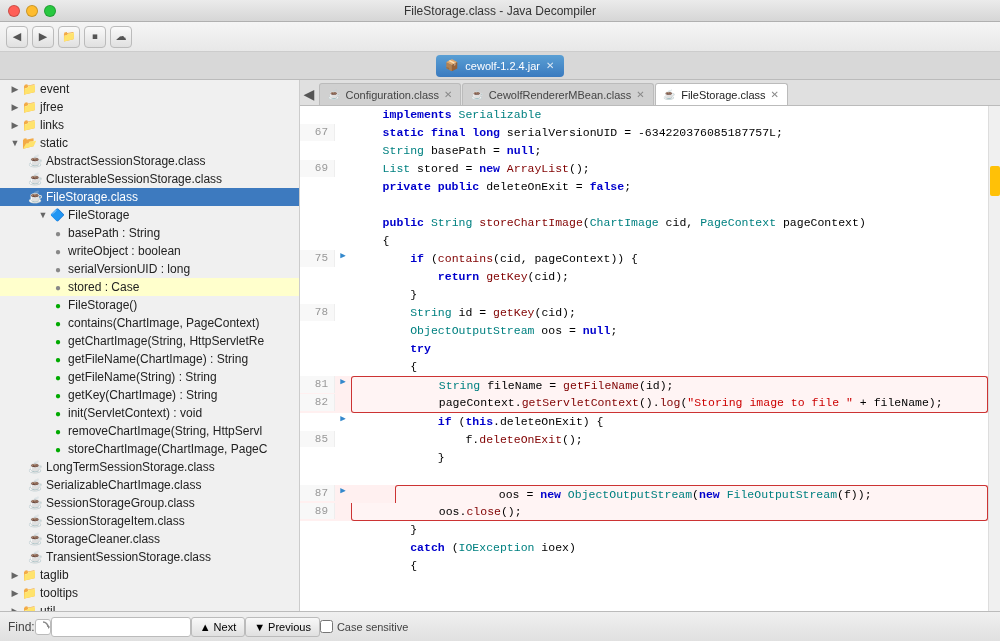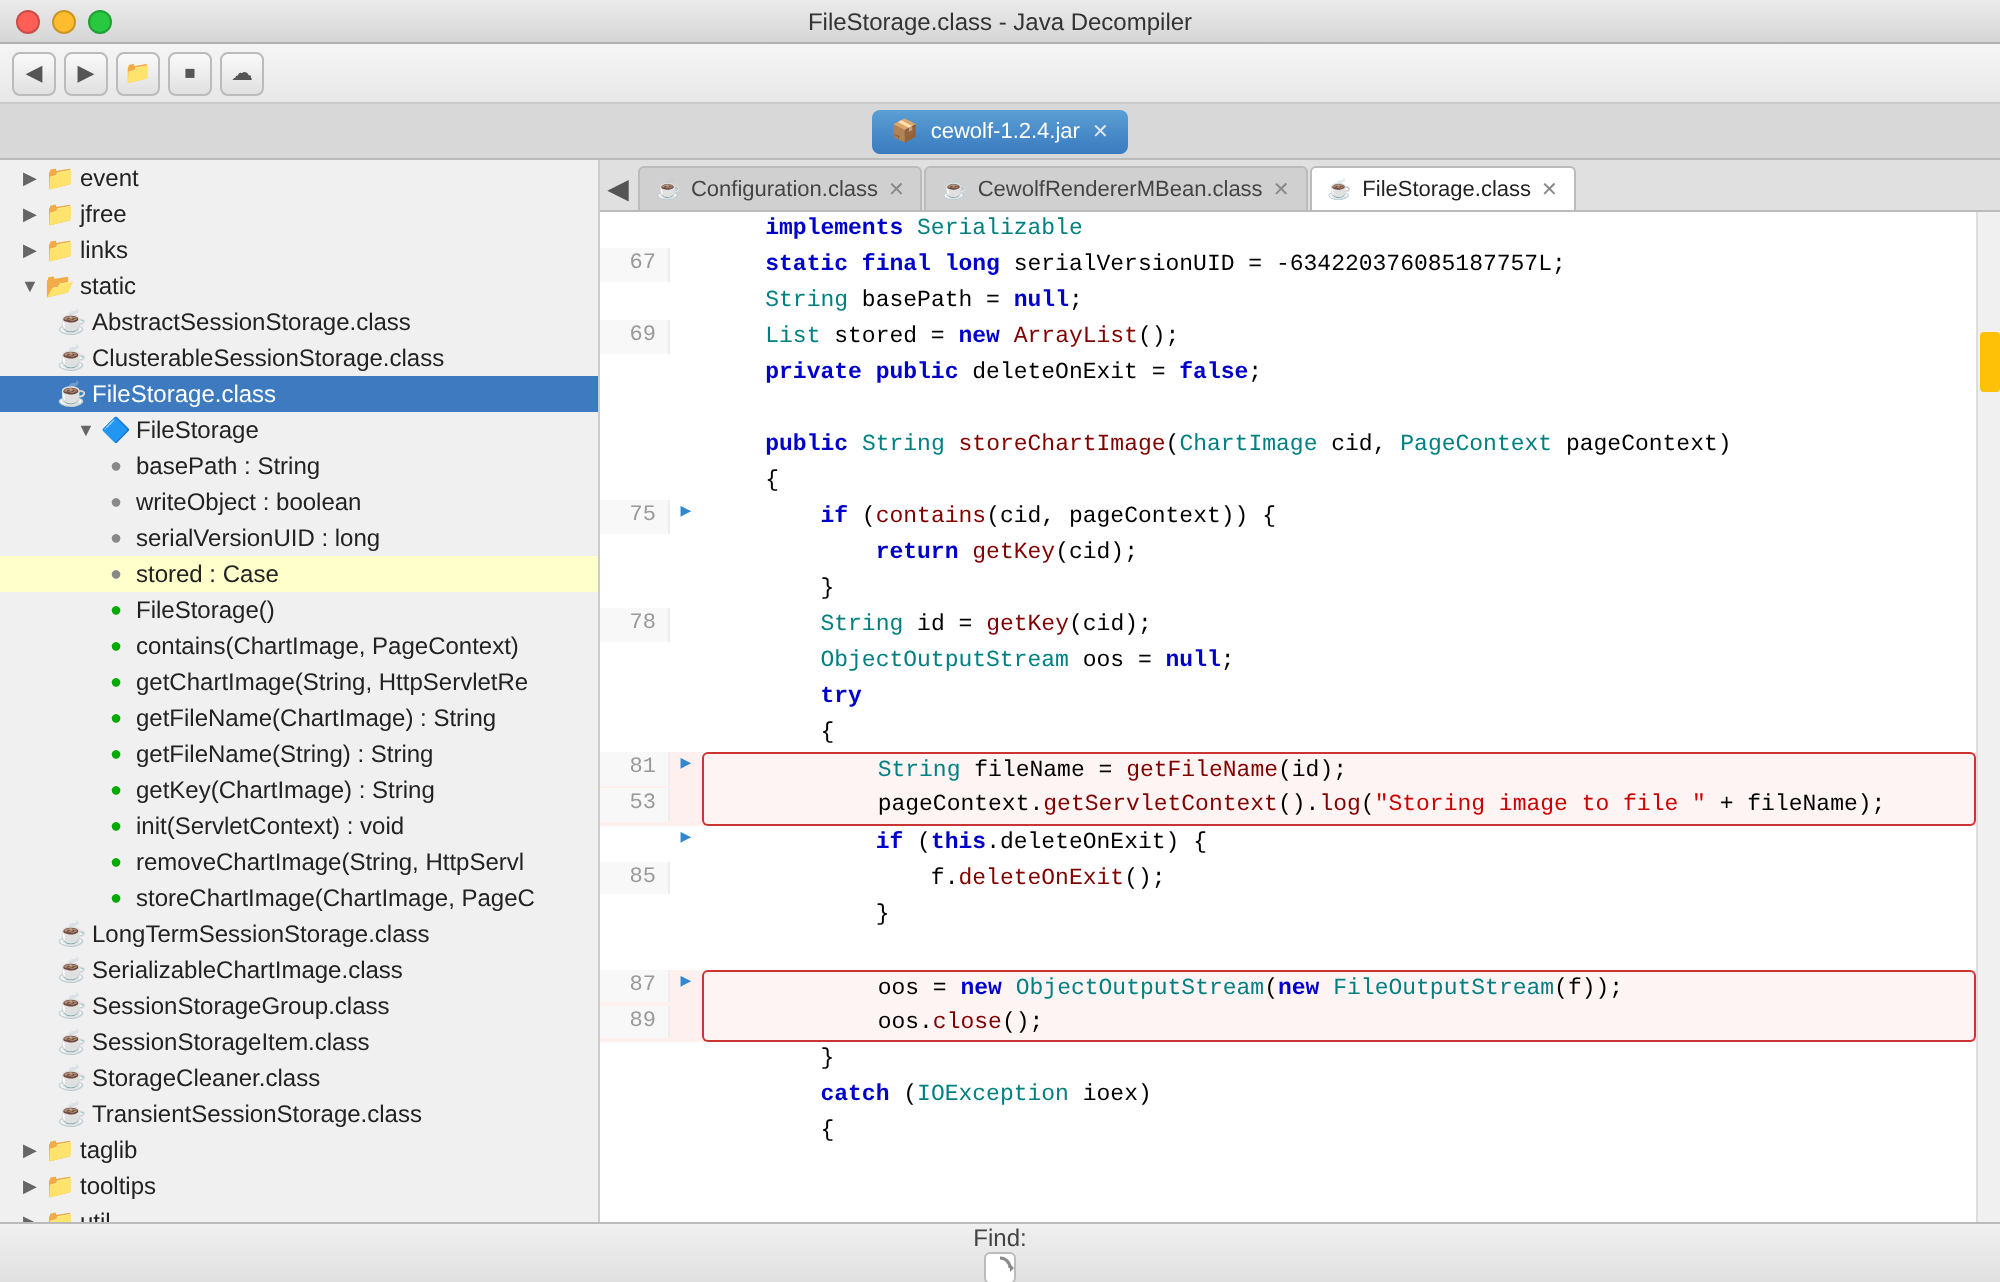--- a/index.html
+++ b/index.html
@@ -263,21 +263,20 @@
 
     
     .find-bar {
       height: 30px;
       background: linear-gradient(to bottom, #f0f0f0, #e0e0e0);
       border-top: 1px solid #bbb;
       display: flex;
       align-items: center;
       padding: 0 8px;
       gap: 0;
-      flex-direction: column;
     }
     .find-label {
       font-size: 12px;
       color: #444;
       font-weight: 500;
     }
     .find-input {
       height: 20px;
       width: 140px;
       border: 1px solid #bbb;
@@ -580,21 +579,21 @@
           <div class="line-marker"></div>
           <div class="line-code">        {</div>
         </div>
 
         <div class="code-line" style="background:#fff0f0">
           <div class="line-gutter">81</div>
           <div class="line-marker" style="color:#3388cc">▶</div>
           <div class="line-code" style="border:1.5px solid #cc3333; border-bottom:none; border-radius:3px 3px 0 0; background:#fff4f4; padding-left:4px;">            <span class="type">String</span> fileName = <span class="fn">getFileName</span>(id);</div>
         </div>
         <div class="code-line" style="background:#fff0f0">
-          <div class="line-gutter">53</div>
+          <div class="line-gutter">82</div>
           <div class="line-marker"></div>
           <div class="line-code" style="border:1.5px solid #cc3333; border-top:none; border-radius:0 0 3px 3px; background:#fff4f4; padding-left:4px;">            pageContext.<span class="fn">getServletContext</span>().<span class="fn">log</span>(<span class="str">"Storing image to file "</span> + fileName);</div>
         </div>
         <div class="code-line">
           <div class="line-gutter"></div>
           <div class="line-marker" style="color:#3388cc">▶</div>
           <div class="line-code">            <span class="kw">if</span> (<span class="kw">this</span>.deleteOnExit) {</div>
         </div>
         <div class="code-line">
           <div class="line-gutter">85</div>
@@ -608,21 +607,21 @@
         </div>
         <div class="code-line">
           <div class="line-gutter"></div>
           <div class="line-marker"></div>
           <div class="line-code"></div>
         </div>
 
         <div class="code-line" style="background:#fff0f0">
           <div class="line-gutter">87</div>
           <div class="line-marker" style="color:#3388cc">▶</div>
-          <div class="line-code" style="border:1.5px solid #cc3333; border-bottom:none; border-radius:3px 3px 0 0; background:#fff4f4; padding-left:4px;">            oos = <span class="kw">new</span> <span class="type">ObjectOutputStream</span>(<span class="kw">new</span> <span class="type">FileOutputStream</span>(f));</div>
+          <div class="line-code" style="border:1.5px solid #cc3333; border-bottom:none; border-radius:3px 3px 0 0; background:#fff4f4; padding-left:20px;margin-left:44px;">            oos = <span class="kw">new</span> <span class="type">ObjectOutputStream</span>(<span class="kw">new</span> <span class="type">FileOutputStream</span>(f));</div>
         </div>
         <div class="code-line" style="background:#fff0f0">
           <div class="line-gutter">89</div>
           <div class="line-marker"></div>
           <div class="line-code" style="border:1.5px solid #cc3333; border-top:none; border-radius:0 0 3px 3px; background:#fff4f4; padding-left:4px;">            oos.<span class="fn">close</span>();</div>
         </div>
         <div class="code-line">
           <div class="line-gutter"></div>
           <div class="line-marker"></div>
           <div class="line-code">        }</div>

